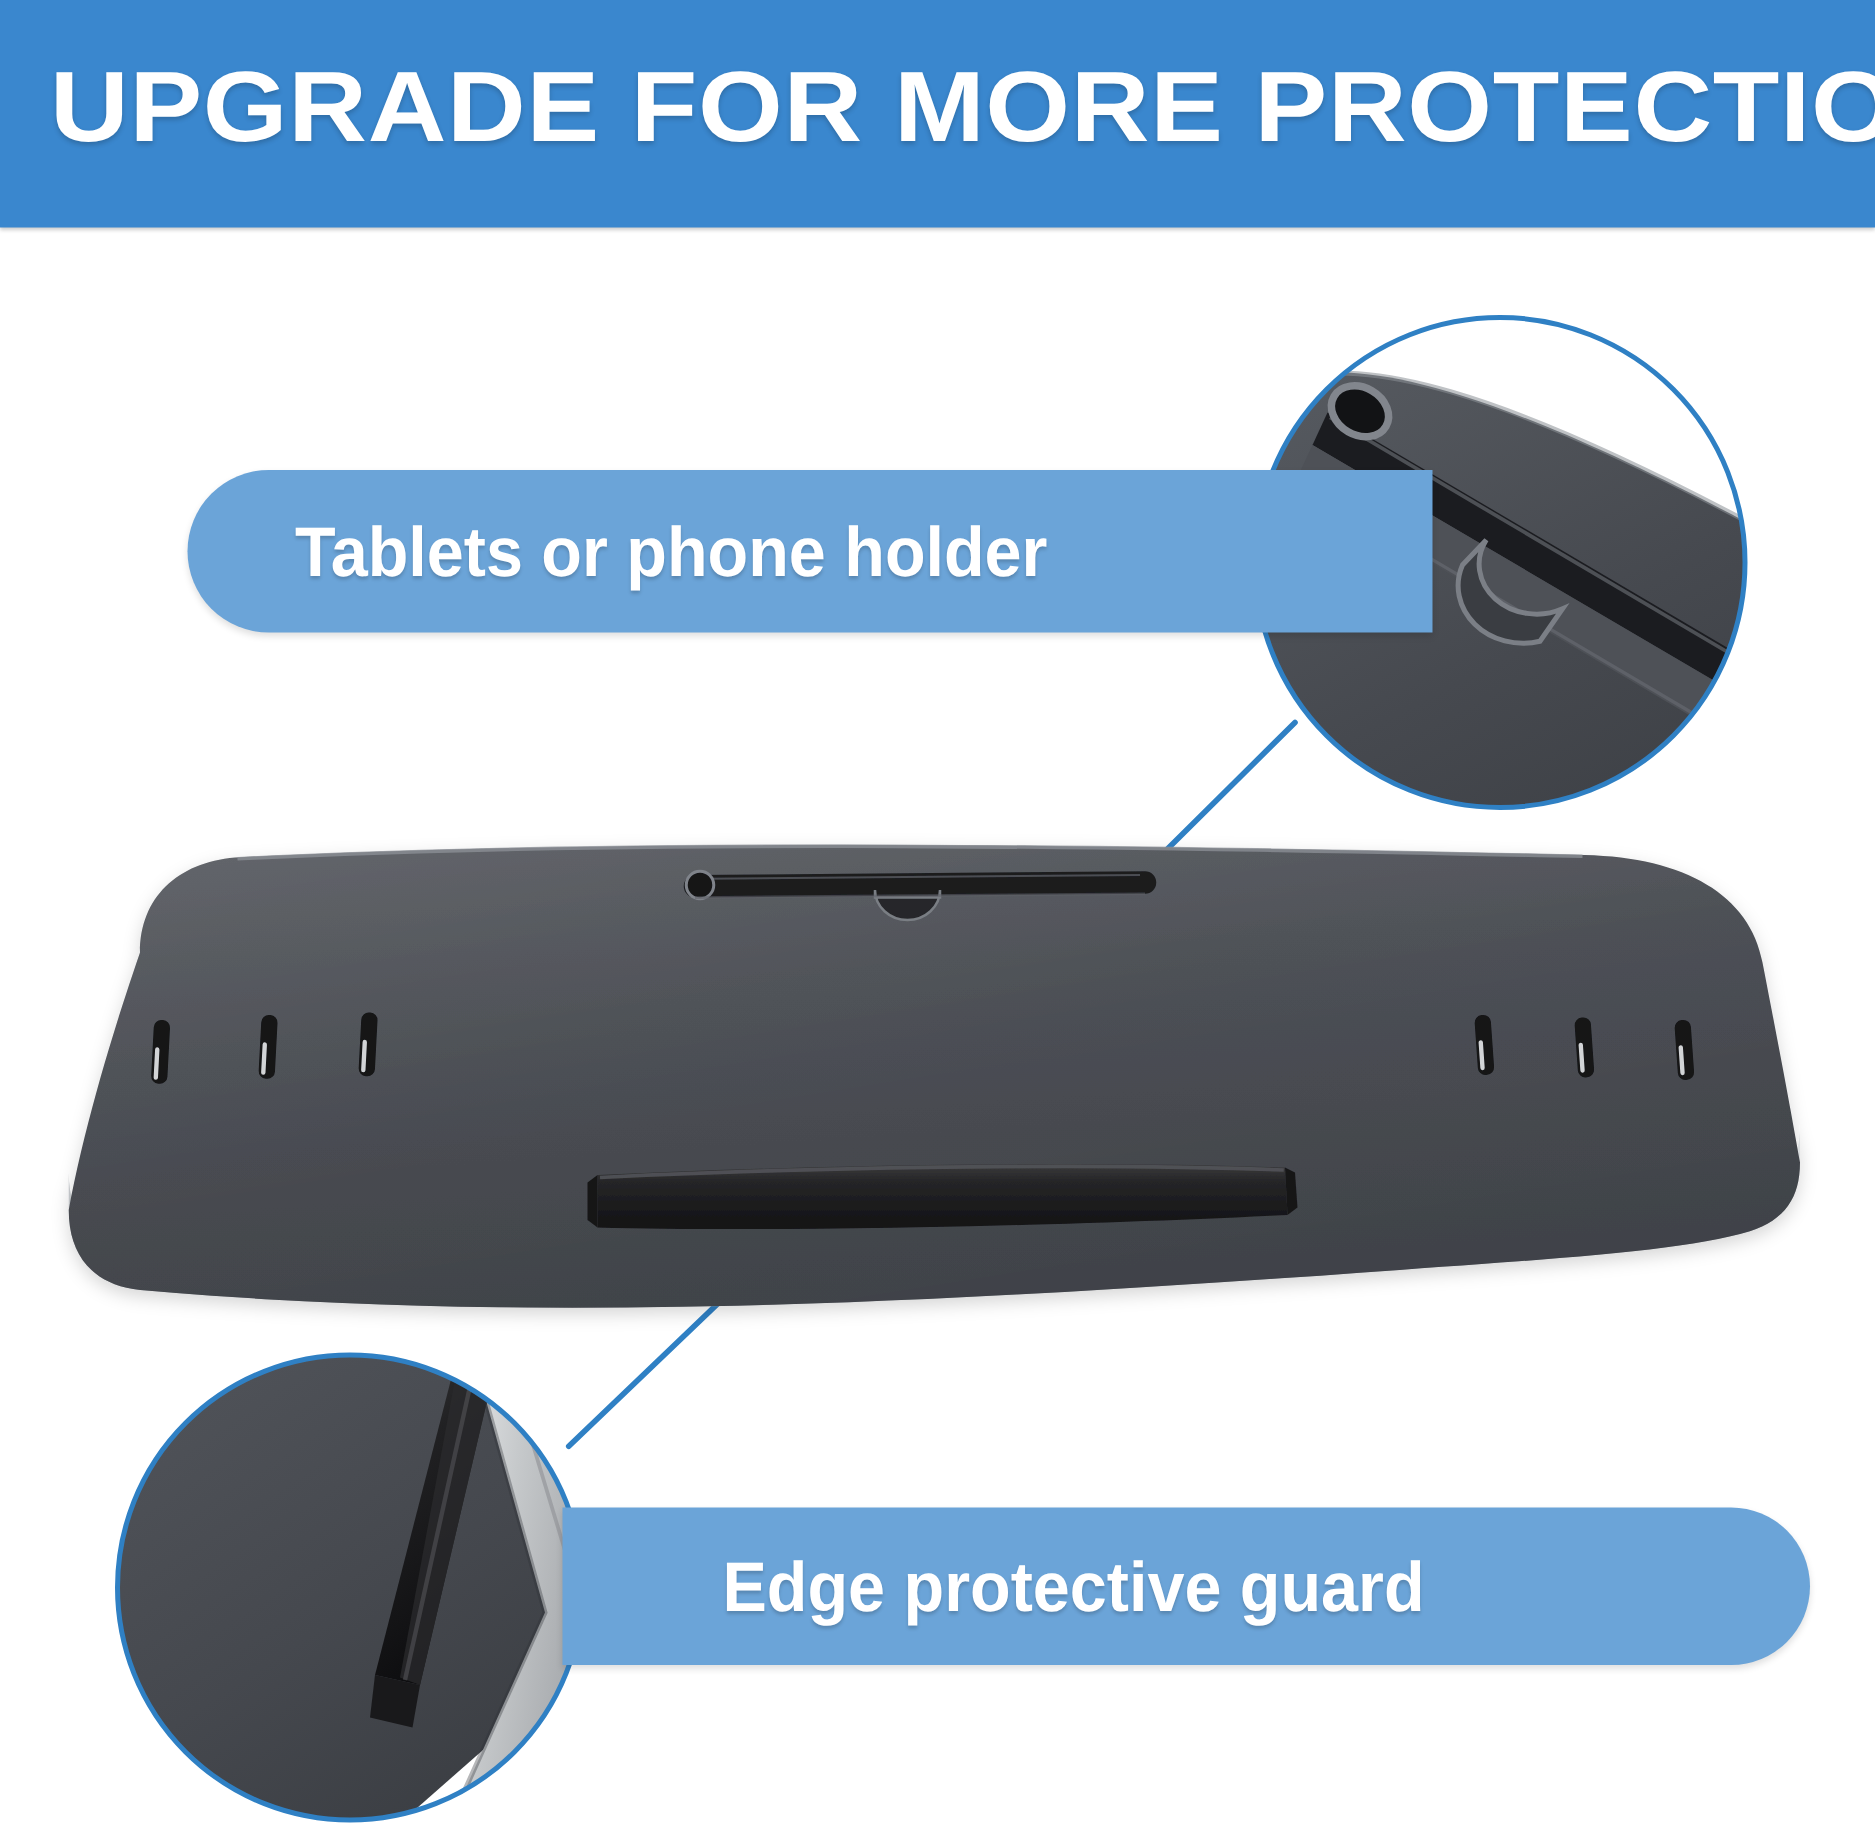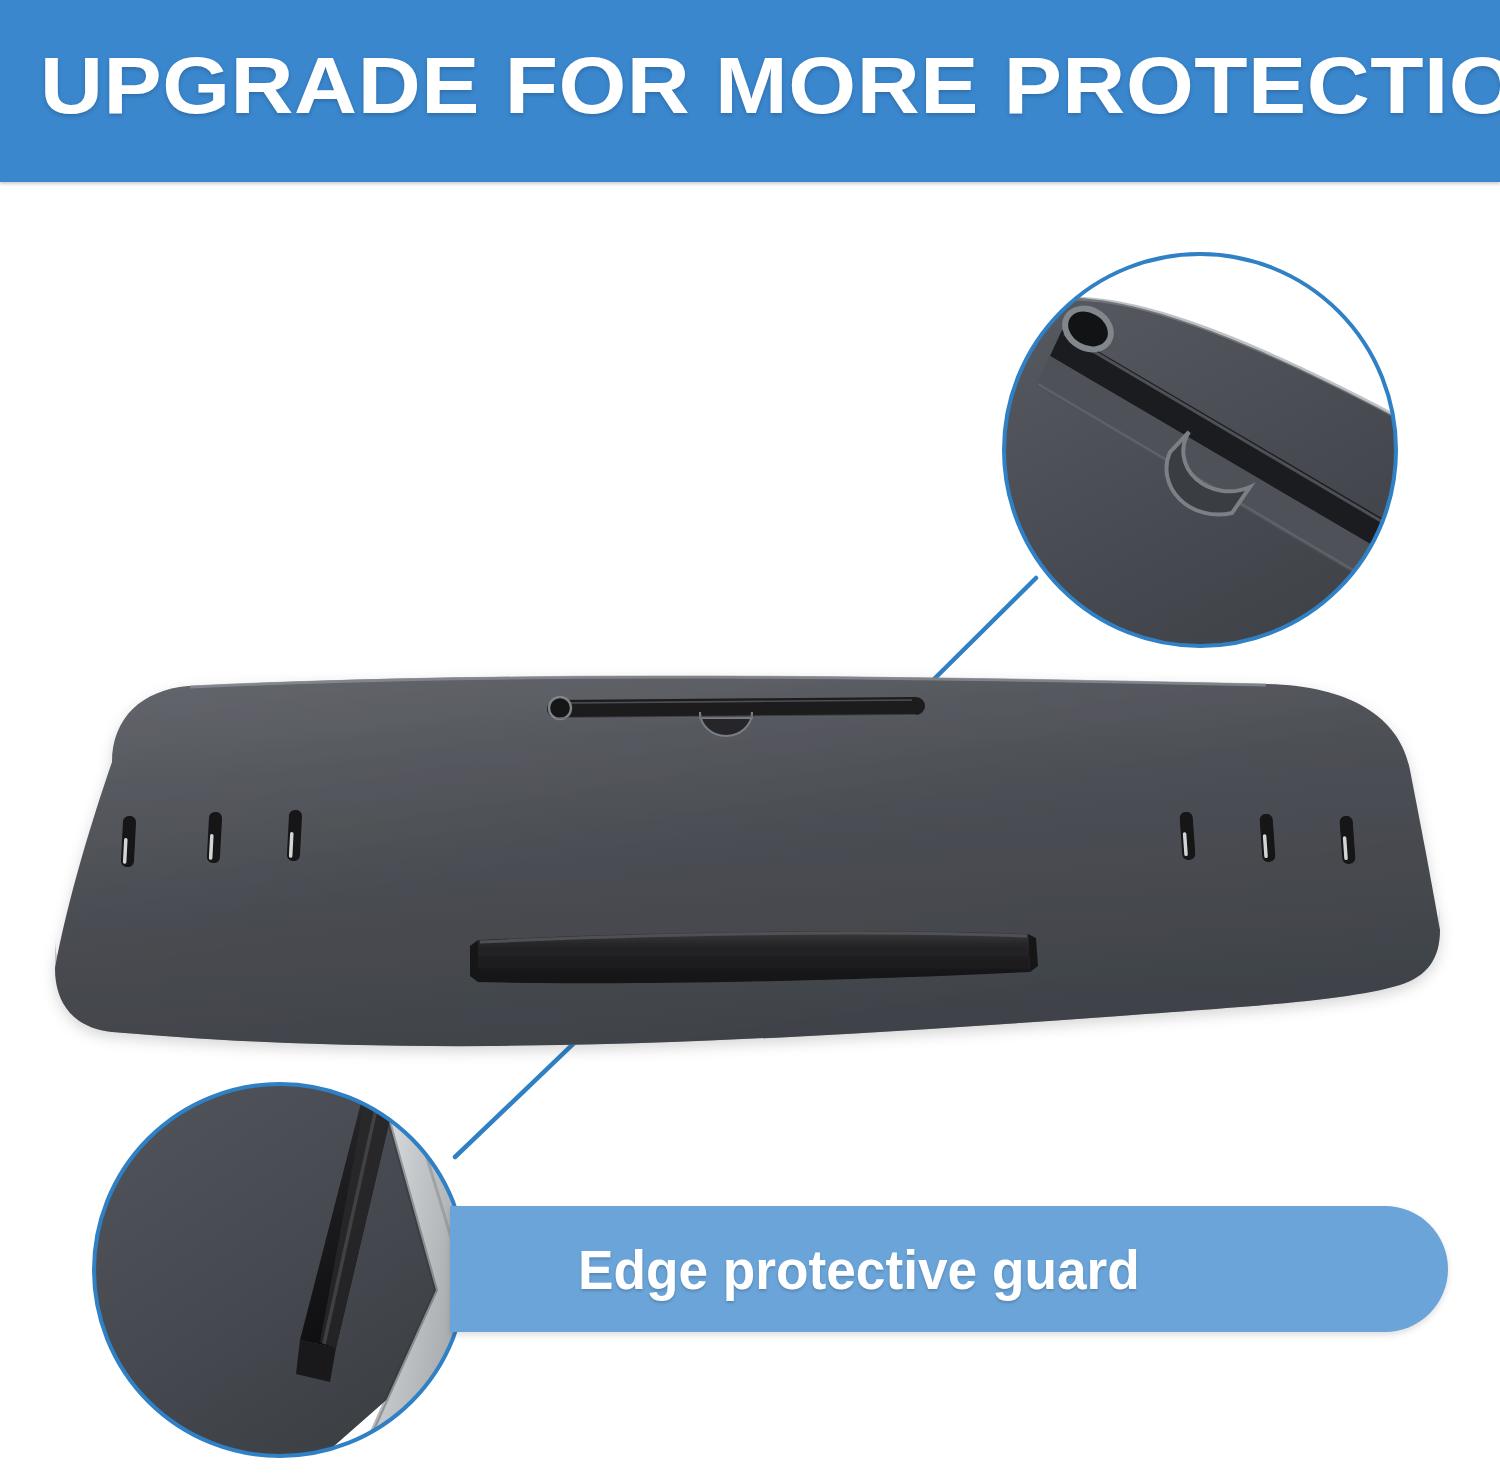--- a/index.html
+++ b/index.html
@@ -343,18 +343,21 @@
         </g>
 
         <path d="M 372 1060 L 436 1290 L 352 1476" stroke="#2f3237" stroke-width="4" fill="none" opacity="0.35"></path>
       </g>
 
       <circle cx="280" cy="1270" r="186" fill="none" stroke="#2f80c4" stroke-width="4"></circle>
     </g>
 
   </svg>
 
+  <div class="pill" id="pill-tablet-holder">
+    <span>Tablets or phone holder</span>
+  </div>
 
   <div class="pill" id="pill-edge-guard">
     <span>Edge protective guard</span>
   </div>
 
 </div>
 
 </body></html>

